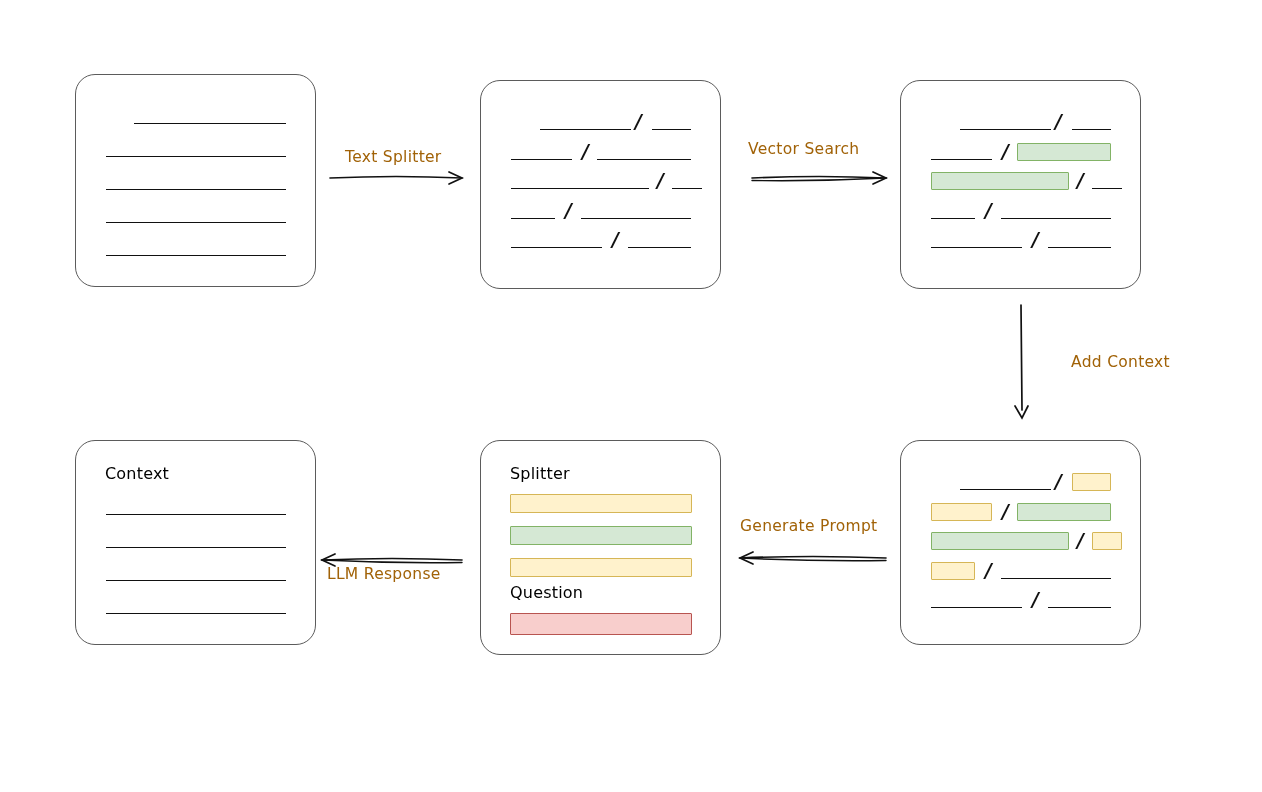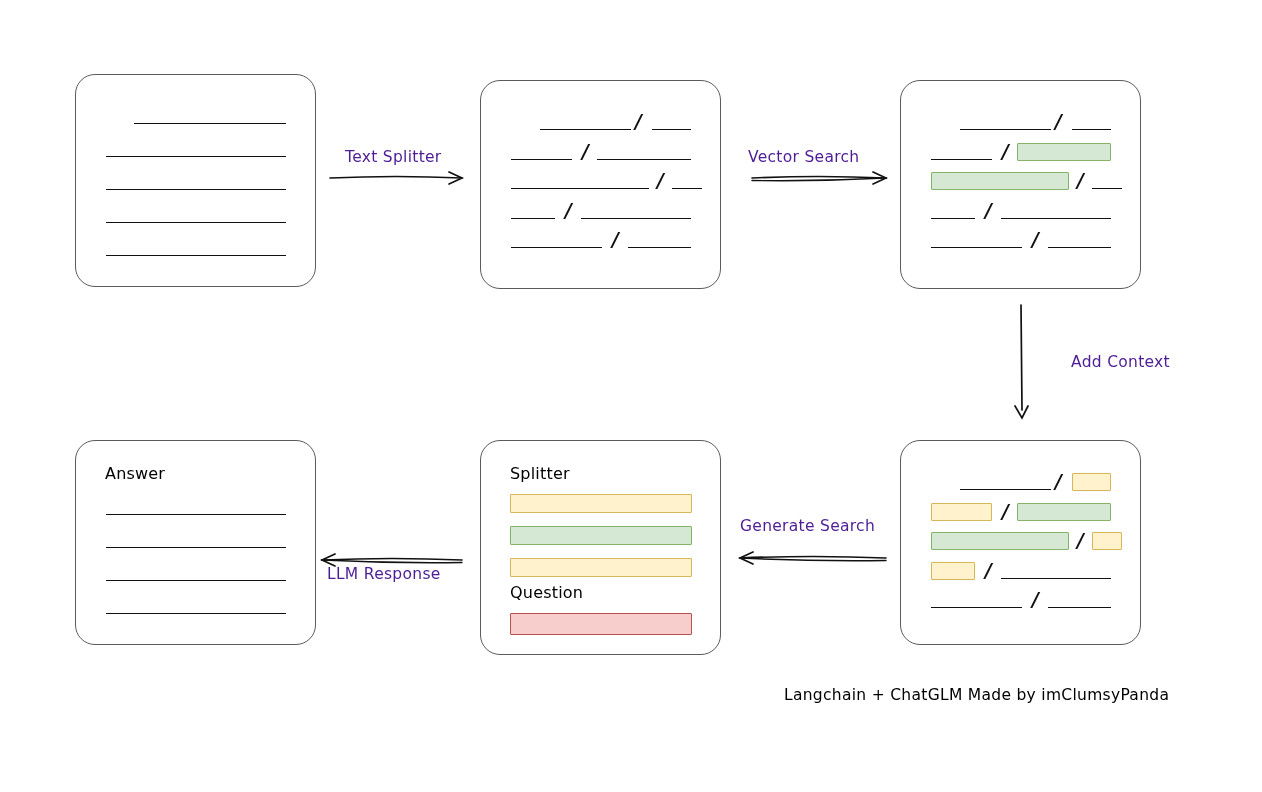--- a/index.html
+++ b/index.html
@@ -3,21 +3,21 @@
 <meta charset="utf-8">
 <style>
   html,body{margin:0;padding:0;background:#ffffff;}
   body{width:1262px;height:792px;position:relative;overflow:hidden;
        font-family:"DejaVu Sans","Liberation Sans",sans-serif;}
   #canvas{position:absolute;left:0;top:0;width:1262px;height:792px;}
   .node{position:absolute;box-sizing:border-box;background:#ffffff;
         border:1.3px solid #5b5b5b;border-radius:20px;}
   .label{position:absolute;white-space:nowrap;color:#000000;
          font-size:16px;letter-spacing:.2px;}
-  .arrow-label{position:absolute;white-space:nowrap;color:#4c1d95;
+  .arrow-label{position:absolute;white-space:nowrap;color:#a16207;
                font-size:15.5px;letter-spacing:.3px;}
   .credit{position:absolute;white-space:nowrap;color:#000;font-size:15.5px;letter-spacing:.3px;}
   .rule{position:absolute;height:0;border-top:1.8px solid #111;}
   .slash{position:absolute;color:#111;font-size:19px;font-style:italic;font-weight:600;line-height:1;}
   .chip{position:absolute;box-sizing:border-box;border-radius:1px;}
   .chip.green{background:#d5e8d4;border:1.4px solid #82b366;}
   .chip.yellow{background:#fff2cc;border:1.4px solid #d6b656;}
   .chip.red{background:#f8cecc;border:1.4px solid #b85450;}
   svg.arrows{position:absolute;left:0;top:0;width:1262px;height:792px;overflow:visible;}
 </style>
@@ -106,27 +106,26 @@
       <div class="slash" style="left: 1032px; top: 590px;">/</div>
       <div class="rule" style="left: 1048px; top: 607px; width: 63px;"></div>
       <div class="node" style="left: 480px; top: 440px; width: 241px; height: 215px;"></div>
       <div class="label" style="left: 510px; top: 464px;">Splitter</div>
       <div class="label" style="left: 510px; top: 583px; text-align: center;">Question</div>
       <div class="chip yellow" style="left: 510px; top: 494px; width: 182px; height: 19px;"></div>
       <div class="chip green" style="left: 510px; top: 526px; width: 182px; height: 19px;"></div>
       <div class="chip yellow" style="left: 510px; top: 558px; width: 182px; height: 19px;"></div>
       <div class="chip red" style="left: 510px; top: 613px; width: 182px; height: 22px;"></div>
       <div class="node" style="left: 75px; top: 440px; width: 241px; height: 205px;"></div>
-      <div class="label" style="left: 105px; top: 464px;">Answer</div>
+      <div class="label" style="left: 105px; top: 464px;">Context</div>
       <div class="rule" style="left: 106px; top: 514px; width: 180px;"></div>
       <div class="rule" style="left: 106px; top: 547px; width: 180px;"></div>
       <div class="rule" style="left: 106px; top: 580px; width: 180px;"></div>
       <div class="rule" style="left: 106px; top: 613px; width: 180px;"></div>
     </div>
   <div id="labels-layer">
       <div class="arrow-label" style="left: 345px; top: 148px;">Text Splitter</div>
-      <div class="arrow-label" style="left: 748px; top: 148px;">Vector Search</div>
+      <div class="arrow-label" style="left: 748px; top: 140px;">Vector Search</div>
       <div class="arrow-label" style="left: 1071px; top: 353px;">Add Context</div>
-      <div class="arrow-label" style="left: 740px; top: 517px;">Generate Search</div>
+      <div class="arrow-label" style="left: 740px; top: 517px;">Generate Prompt</div>
       <div class="arrow-label" style="left: 327px; top: 525px; margin-top: 40px;">LLM Response</div>
     </div>
-  <div class="credit" style="left:784px;top:686px;">Langchain + ChatGLM Made by imClumsyPanda</div>
 </div>
 
 </body></html>

